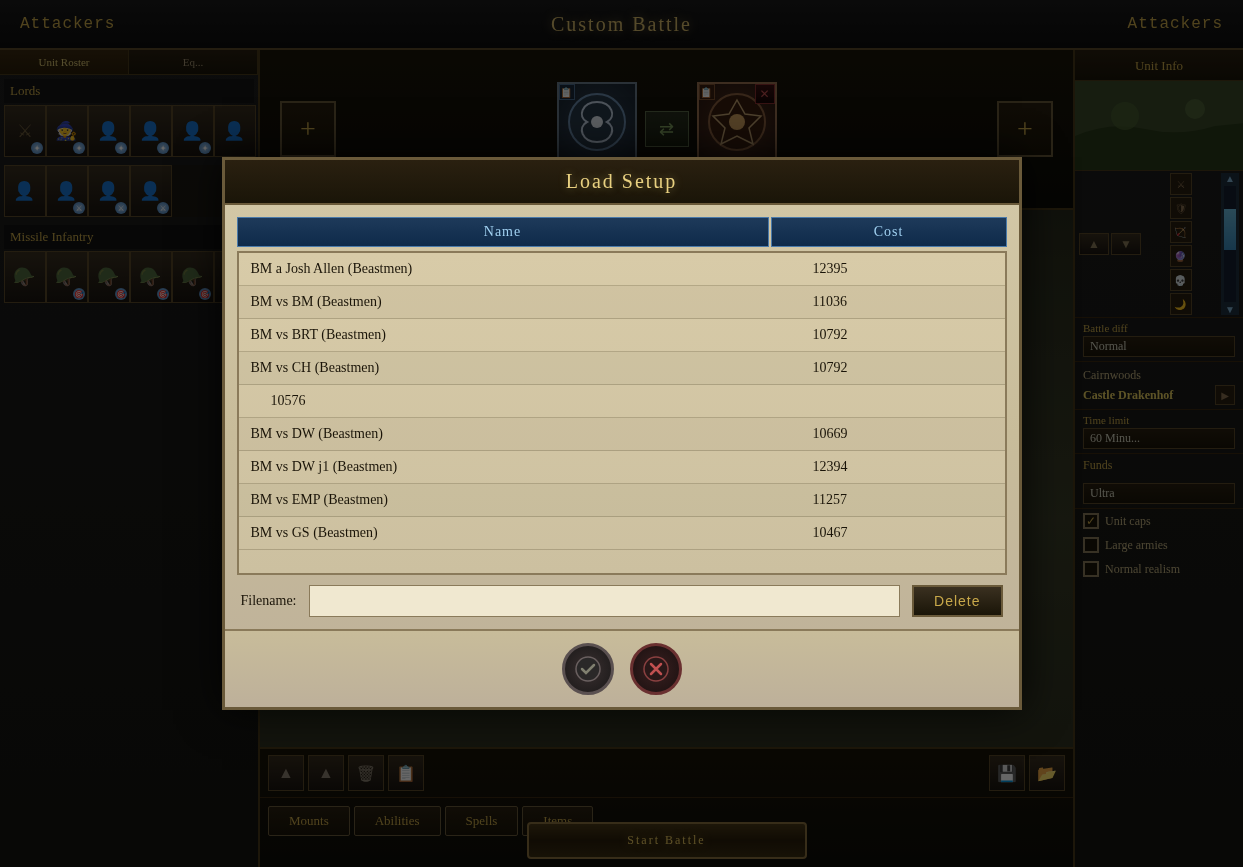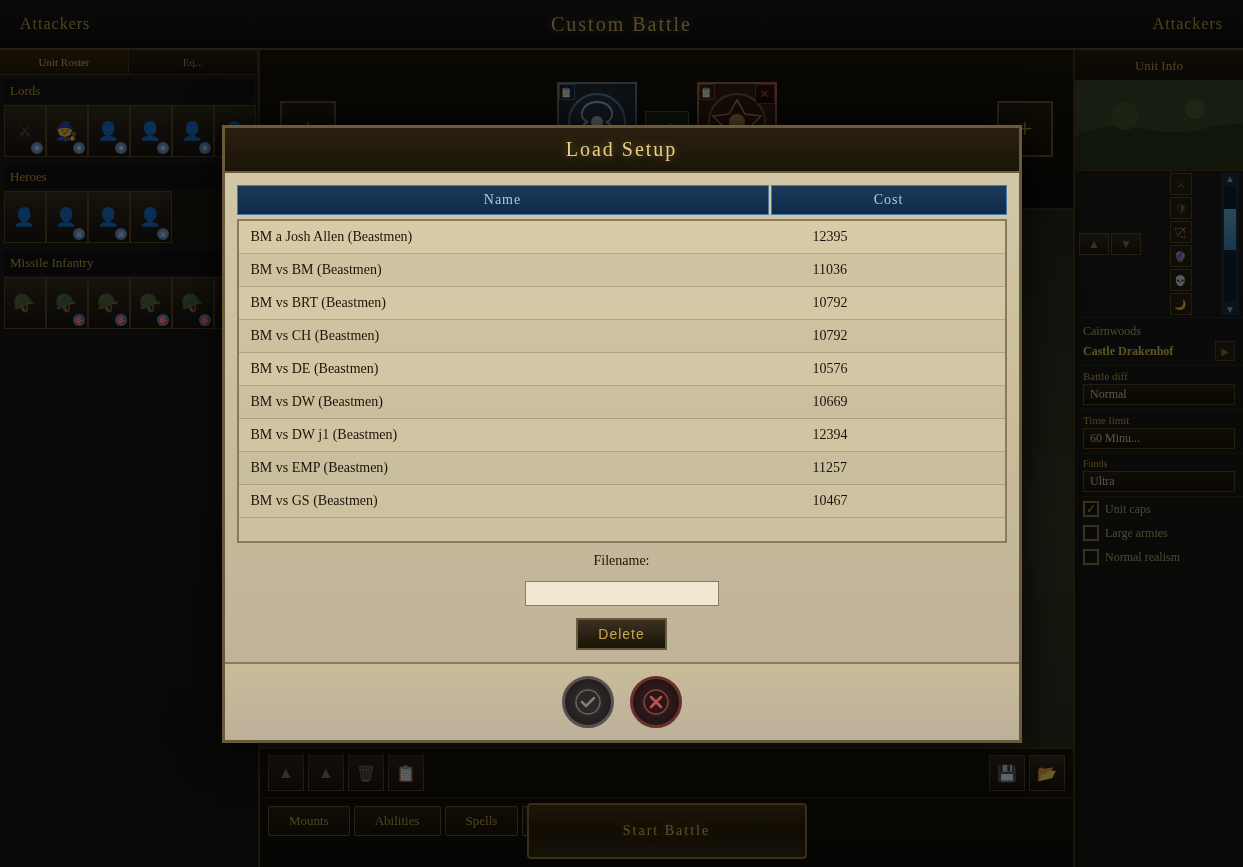--- a/index.html
+++ b/index.html
@@ -41,20 +41,21 @@
       text-shadow: 0 0 10px rgba(212,184,106,0.5);
       position: absolute;
       left: 50%;
       transform: translateX(-50%);
     }
 
     .top-bar-attackers, .top-bar-defenders {
       color: #c8a84a;
       font-size: 16px;
       letter-spacing: 1px;
+      font-family: Liberation Mono, monospace;
     }
 
     
     .left-panel {
       position: absolute;
       top: 50px;
       left: 0;
       width: 260px;
       bottom: 0;
       background: linear-gradient(180deg, #1e1e1e, #151510);
@@ -215,25 +216,25 @@
       font-size: 16px;
       cursor: pointer;
     }
 
     .start-battle-btn {
       position: absolute;
       bottom: 8px;
       left: 50%;
       transform: translateX(-50%);
       width: 280px;
-      height: 56px;
+      height: 37px;
       background: linear-gradient(180deg, #4a3a18, #2a1e0a, #3a2e12);
       border: 2px solid #8a7040;
       color: #e8c860;
-      font-size: 14px;
+      font-size: 12px;
       letter-spacing: 2px;
       display: flex;
       align-items: center;
       justify-content: center;
       cursor: pointer;
       text-shadow: 0 0 8px rgba(232,200,96,0.5);
       border-radius: 4px;
     }
 
     
@@ -429,21 +430,20 @@
       text-align: left;
       padding-left: 20px;
     }
 
     .filename-row {
       display: flex;
       align-items: center;
       gap: 12px;
       margin-top: 10px;
       padding: 0 4px;
-      flex-direction: column;
     }
 
     .filename-label {
       color: #1a1408;
       font-size: 14px;
       white-space: nowrap;
     }
 
     .filename-input {
       flex: 1;
@@ -549,21 +549,20 @@
       <div class="unit-portraits">
         <div class="unit-portrait">⚔<div class="icon-overlay">✦</div></div>
         <div class="unit-portrait">🧙<div class="icon-overlay">✦</div></div>
         <div class="unit-portrait">👤<div class="icon-overlay">✦</div></div>
         <div class="unit-portrait">👤<div class="icon-overlay">✦</div></div>
         <div class="unit-portrait">👤<div class="icon-overlay">✦</div></div>
         <div class="unit-portrait">👤</div>
       </div>
     </div>
     <div style="height:6px;"></div>
-    <div class="unit-section-title">Heroes</div>
     <div class="unit-row">
       <div class="unit-portraits">
         <div class="unit-portrait">👤</div>
         <div class="unit-portrait">👤<div class="icon-overlay">⚔</div></div>
         <div class="unit-portrait">👤<div class="icon-overlay">⚔</div></div>
         <div class="unit-portrait">👤<div class="icon-overlay">⚔</div></div>
       </div>
     </div>
     <div style="height:6px;"></div>
     <div class="unit-section-title">Missile Infantry</div>
@@ -660,39 +659,39 @@
     <div style="width:18px;background:#1e3040;align-self:stretch;display:flex;flex-direction:column;align-items:center;justify-content:space-between;">
       <div style="color:#80b0d0;font-size:10px;cursor:pointer;">▲</div>
       <div style="flex:1;width:12px;background:#152030;margin:2px 0;position:relative;">
         <div style="position:absolute;top:20%;left:0;right:0;height:35%;background:linear-gradient(180deg,#6abadc,#3a8abc);"></div>
       </div>
       <div style="color:#80b0d0;font-size:10px;cursor:pointer;">▼</div>
     </div>
   </div>
 
   <div style="padding:4px 8px;border-bottom:1px solid #3a2a10;">
+    <div style="color:#c8a84a;font-size:11px;margin-bottom:2px;">Battle diff</div>
+    <div style="color:#d4d4c0;font-size:12px;background:linear-gradient(180deg,#2a2010,#1a1508);border:1px solid #5a4a2a;padding:2px 6px;cursor:pointer;">Normal</div>
+  </div>
+
+  <div style="padding:4px 8px;border-bottom:1px solid #3a2a10;">
     <div style="color:#c0b080;font-size:12px;padding:2px 0;">Cairnwoods</div>
     <div style="display:flex;align-items:center;justify-content:space-between;">
       <div style="color:#e8d060;font-size:12px;padding:2px 0;font-weight:bold;">Castle Drakenhof</div>
       <div style="width:20px;height:20px;background:#2a2010;border:1px solid #5a4a2a;display:flex;align-items:center;justify-content:center;color:#8a7050;font-size:10px;cursor:pointer;">▶</div>
     </div>
   </div>
 
   <div style="padding:4px 8px;border-bottom:1px solid #3a2a10;">
-    <div style="color:#c8a84a;font-size:11px;margin-bottom:2px;">Battle diff</div>
-    <div style="color:#d4d4c0;font-size:12px;background:linear-gradient(180deg,#2a2010,#1a1508);border:1px solid #5a4a2a;padding:2px 6px;cursor:pointer;">Normal</div>
-  </div>
-
-  <div style="padding:4px 8px;border-bottom:1px solid #3a2a10;">
     <div style="color:#c8a84a;font-size:11px;margin-bottom:2px;">Time limit</div>
     <div style="color:#d4d4c0;font-size:12px;background:linear-gradient(180deg,#2a2010,#1a1508);border:1px solid #5a4a2a;padding:2px 6px;cursor:pointer;">60 Minu...</div>
   </div>
 
   <div style="padding:4px 8px;border-bottom:1px solid #3a2a10;">
-    <div style="color:#c8a84a;font-size:10px;margin-bottom:2px;">Funds</div>
+    <div style="color:#c8a84a;font-size:12px;margin-bottom:10px;">Funds</div>
     <div style="color:#d4d4c0;font-size:12px;background:linear-gradient(180deg,#2a2010,#1a1508);border:1px solid #5a4a2a;padding:2px 6px;cursor:pointer;">Ultra</div>
   </div>
 
   <div class="checkbox-row">
     <div class="checkbox-box checked"></div>
     <span class="checkbox-label">Unit caps</span>
   </div>
 
   <div class="checkbox-row">
     <div class="checkbox-box"></div>
@@ -749,21 +748,20 @@
             </div>
             <div class="table-row-item">
               <span class="row-name">BM vs BRT (Beastmen)</span>
               <span class="row-cost">10792</span>
             </div>
             <div class="table-row-item">
               <span class="row-name">BM vs CH (Beastmen)</span>
               <span class="row-cost">10792</span>
             </div>
             <div class="table-row-item">
-              <span class="row-name">BM vs DE (Beastmen)</span>
               <span class="row-cost">10576</span>
             </div>
             <div class="table-row-item">
               <span class="row-name">BM vs DW (Beastmen)</span>
               <span class="row-cost">10669</span>
             </div>
             <div class="table-row-item">
               <span class="row-name">BM vs DW j1 (Beastmen)</span>
               <span class="row-cost">12394</span>
             </div>

